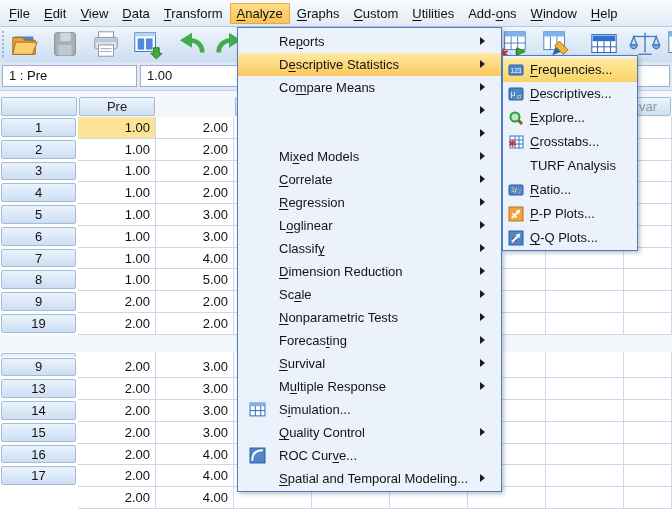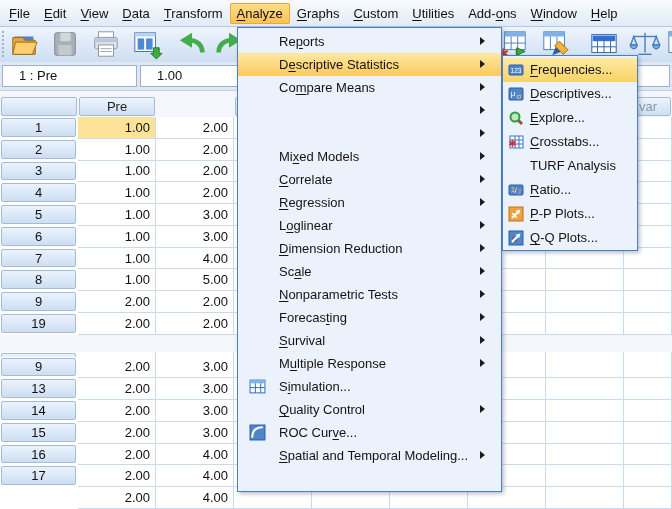--- a/index.html
+++ b/index.html
@@ -18,21 +18,21 @@
     background:linear-gradient(#eff5fc,#cddef2);border-bottom:1px solid #bac8dc;}
   .grip{position:absolute;left:2px;top:4px;height:26px;width:3px;
     border-left:2px dotted #9cb3d0;}
   .tbicon{position:absolute;top:2px;width:32px;height:30px;}
   .tbicon svg{width:100%;height:100%;}
   
   .refbar{position:absolute;left:0;top:62px;width:672px;height:29px;
     background:#dfe9f6;border-bottom:1px solid #c4d2e4;box-sizing:border-box;}
   .refbox{position:absolute;top:3px;height:22px;background:#fff;
     border:1px solid #9fb0c8;box-sizing:border-box;line-height:20px;
-    padding-left:16px;overflow:hidden;}
+    padding-left:6px;overflow:hidden;}
   #refcell{left:2px;width:135px;}
   #refval{left:140px;right:2px;}
   
   .grid{position:absolute;left:0;top:91px;width:672px;height:418px;
     background:#f3f7fc;overflow:hidden;}
   .hcell{position:absolute;top:6px;height:19px;box-sizing:border-box;
     background:linear-gradient(#edf4fd,#cedff2);border:1px solid #a5bbd6;
     border-radius:2px;text-align:center;line-height:17px;color:#222;}
   .hcell.varh{color:#8a97a8;}
   .gridrow{position:absolute;left:0;width:672px;background:#fff;}
@@ -372,20 +372,21 @@
   <div class="menu">
       <div class="menu-item"><span>Re<u>p</u>orts</span><span class="mi-arrow"></span></div>
       <div class="menu-item hl"><span>D<u>e</u>scriptive Statistics</span><span class="mi-arrow"></span></div>
       <div class="menu-item"><span>Co<u>m</u>pare Means</span><span class="mi-arrow"></span></div>
       <div class="menu-item"><span class="mi-arrow"></span></div>
       <div class="menu-item"><span class="mi-arrow"></span></div>
       <div class="menu-item"><span>Mi<u>x</u>ed Models</span><span class="mi-arrow"></span></div>
       <div class="menu-item"><span><u>C</u>orrelate</span><span class="mi-arrow"></span></div>
       <div class="menu-item"><span><u>R</u>egression</span><span class="mi-arrow"></span></div>
       <div class="menu-item"><span>L<u>o</u>glinear</span><span class="mi-arrow"></span></div>
+      <div class="menu-item"><span>Classif<u>y</u></span><span class="mi-arrow"></span></div>
       <div class="menu-item"><span><u>D</u>imension Reduction</span><span class="mi-arrow"></span></div>
       <div class="menu-item"><span>Sc<u>a</u>le</span><span class="mi-arrow"></span></div>
       <div class="menu-item"><span><u>N</u>onparametric Tests</span><span class="mi-arrow"></span></div>
       <div class="menu-item"><span>Forecas<u>t</u>ing</span><span class="mi-arrow"></span></div>
       <div class="menu-item"><span><u>S</u>urvival</span><span class="mi-arrow"></span></div>
       <div class="menu-item"><span>M<u>u</u>ltiple Response</span><span class="mi-arrow"></span></div>
       <div class="menu-item"><span class="mi-icon"><svg viewBox="0 0 16 16">
             <rect x="1" y="2" width="14" height="12" fill="#fff" stroke="#3b74c4"></rect>
             <rect x="1" y="2" width="14" height="3" fill="#7fb2e8"></rect>
             <line x1="6" y1="5" x2="6" y2="14" stroke="#3b74c4"></line>

